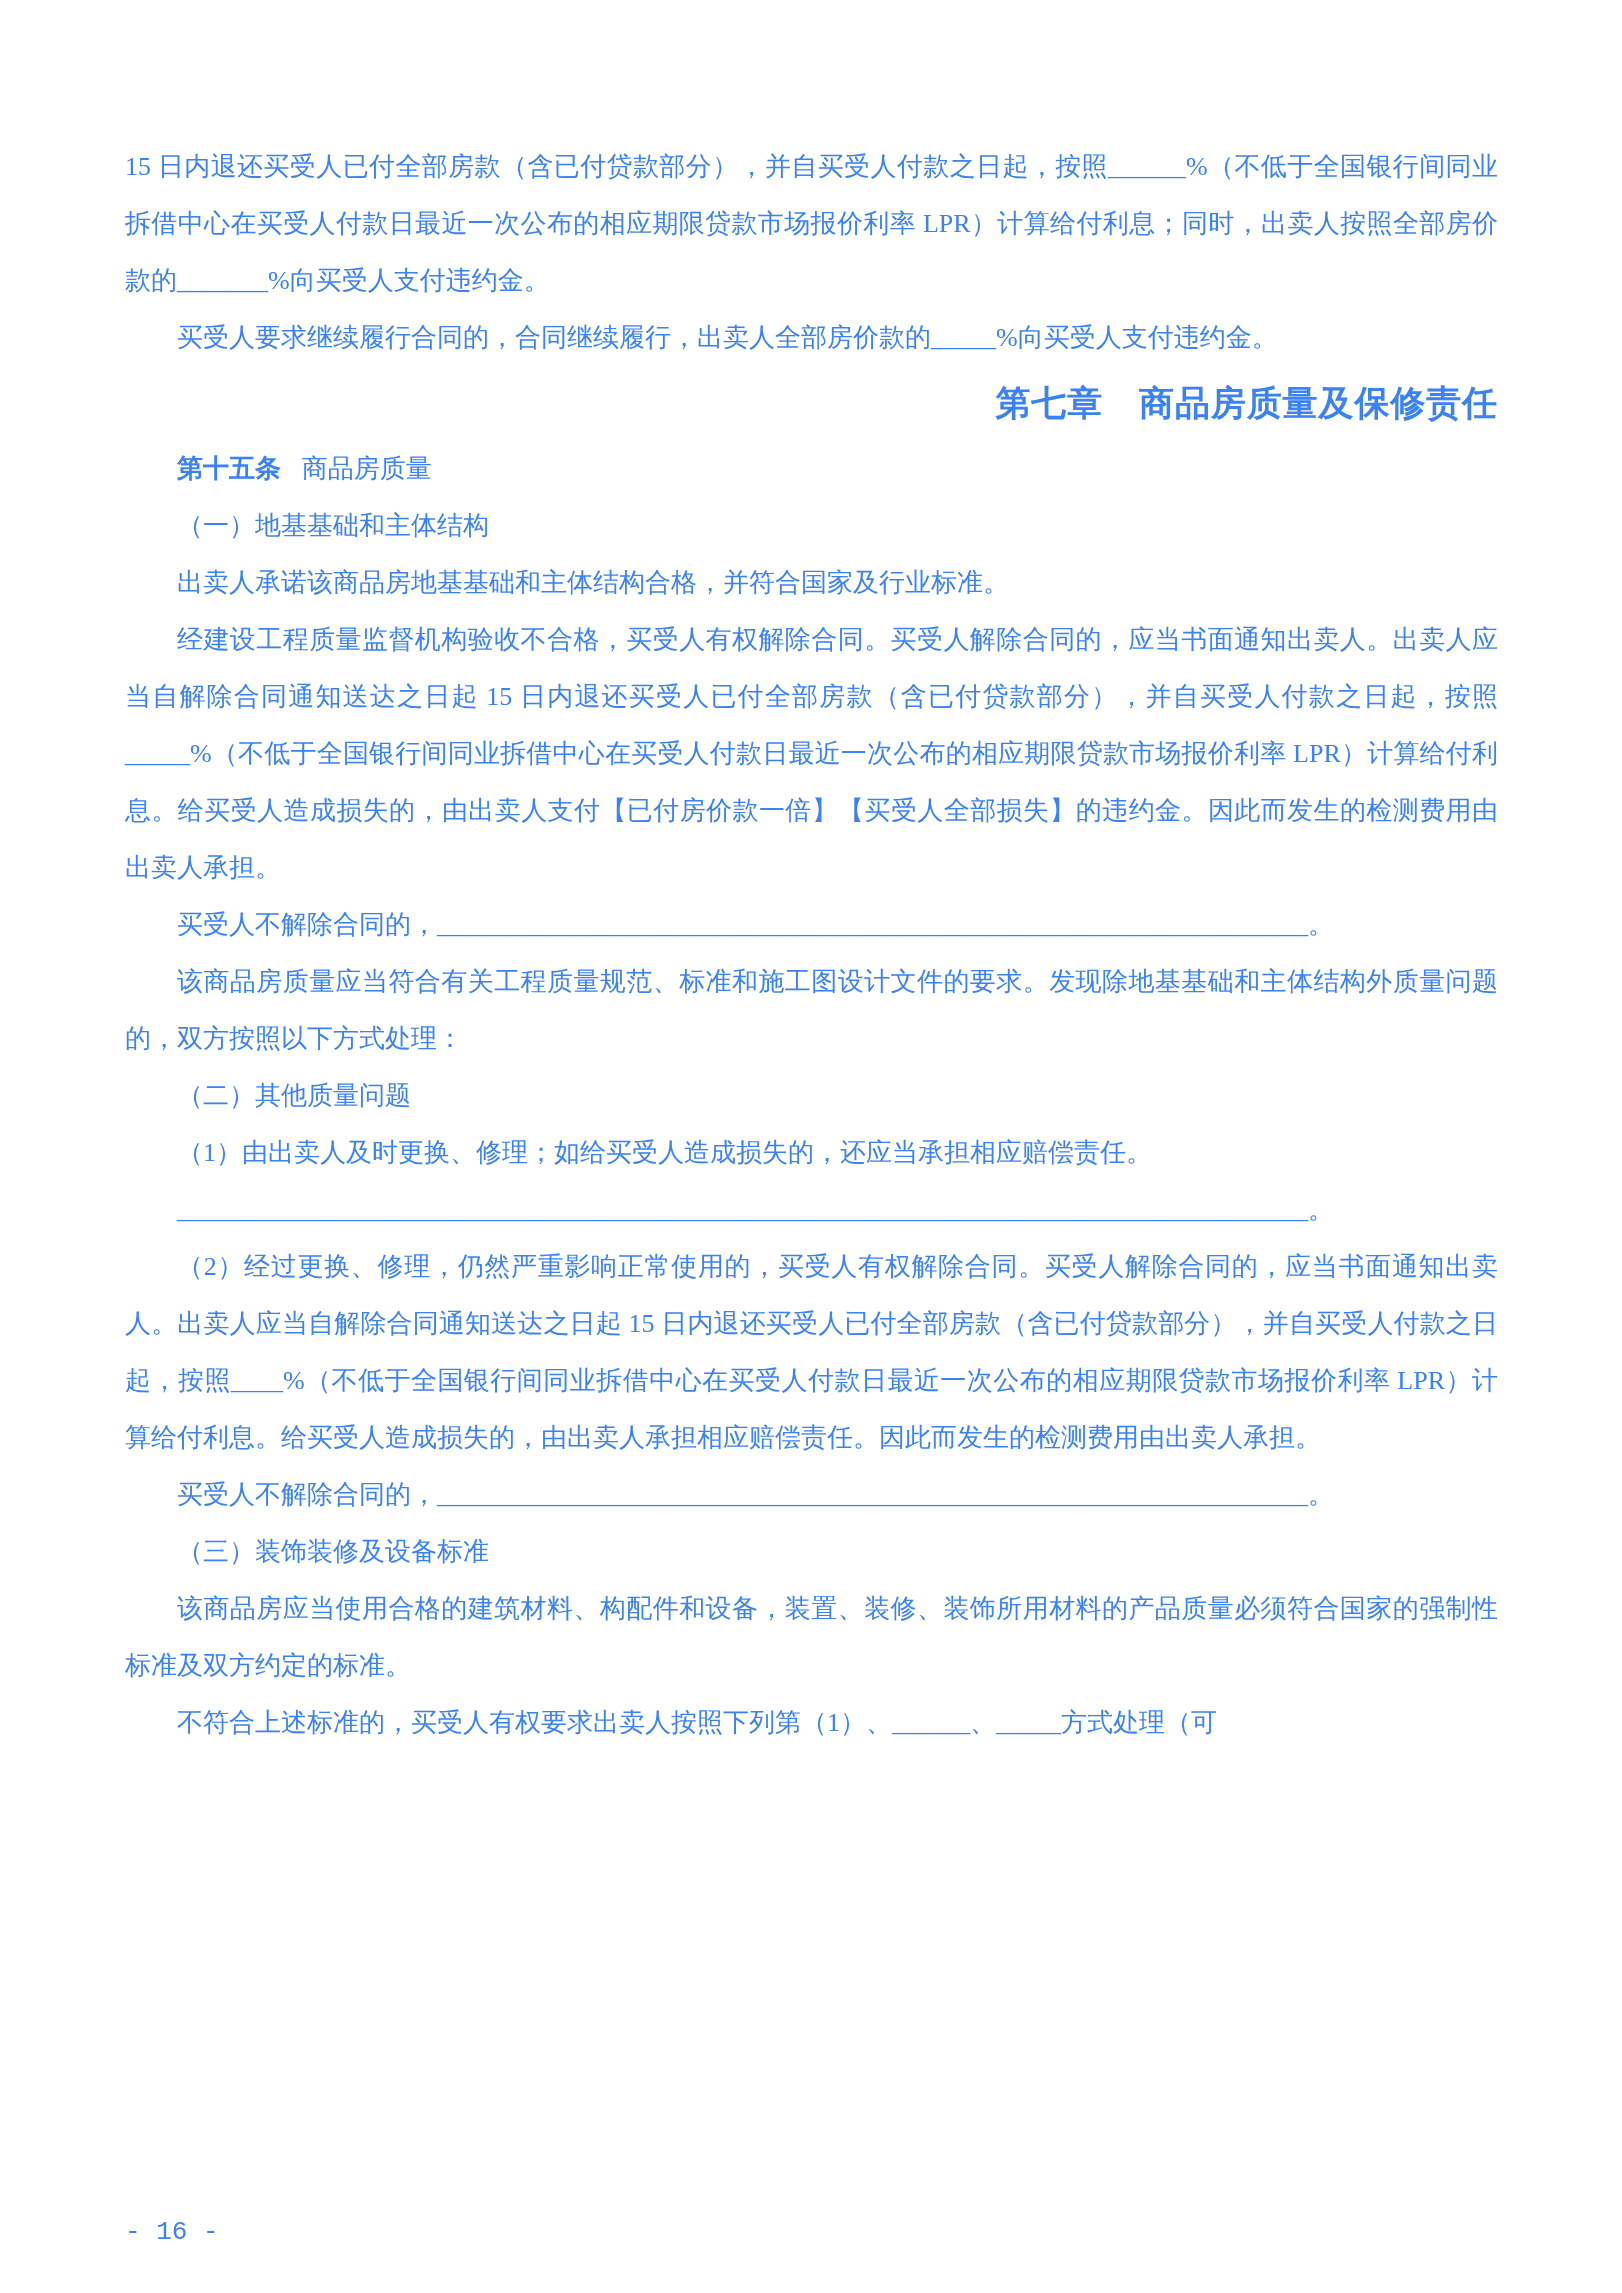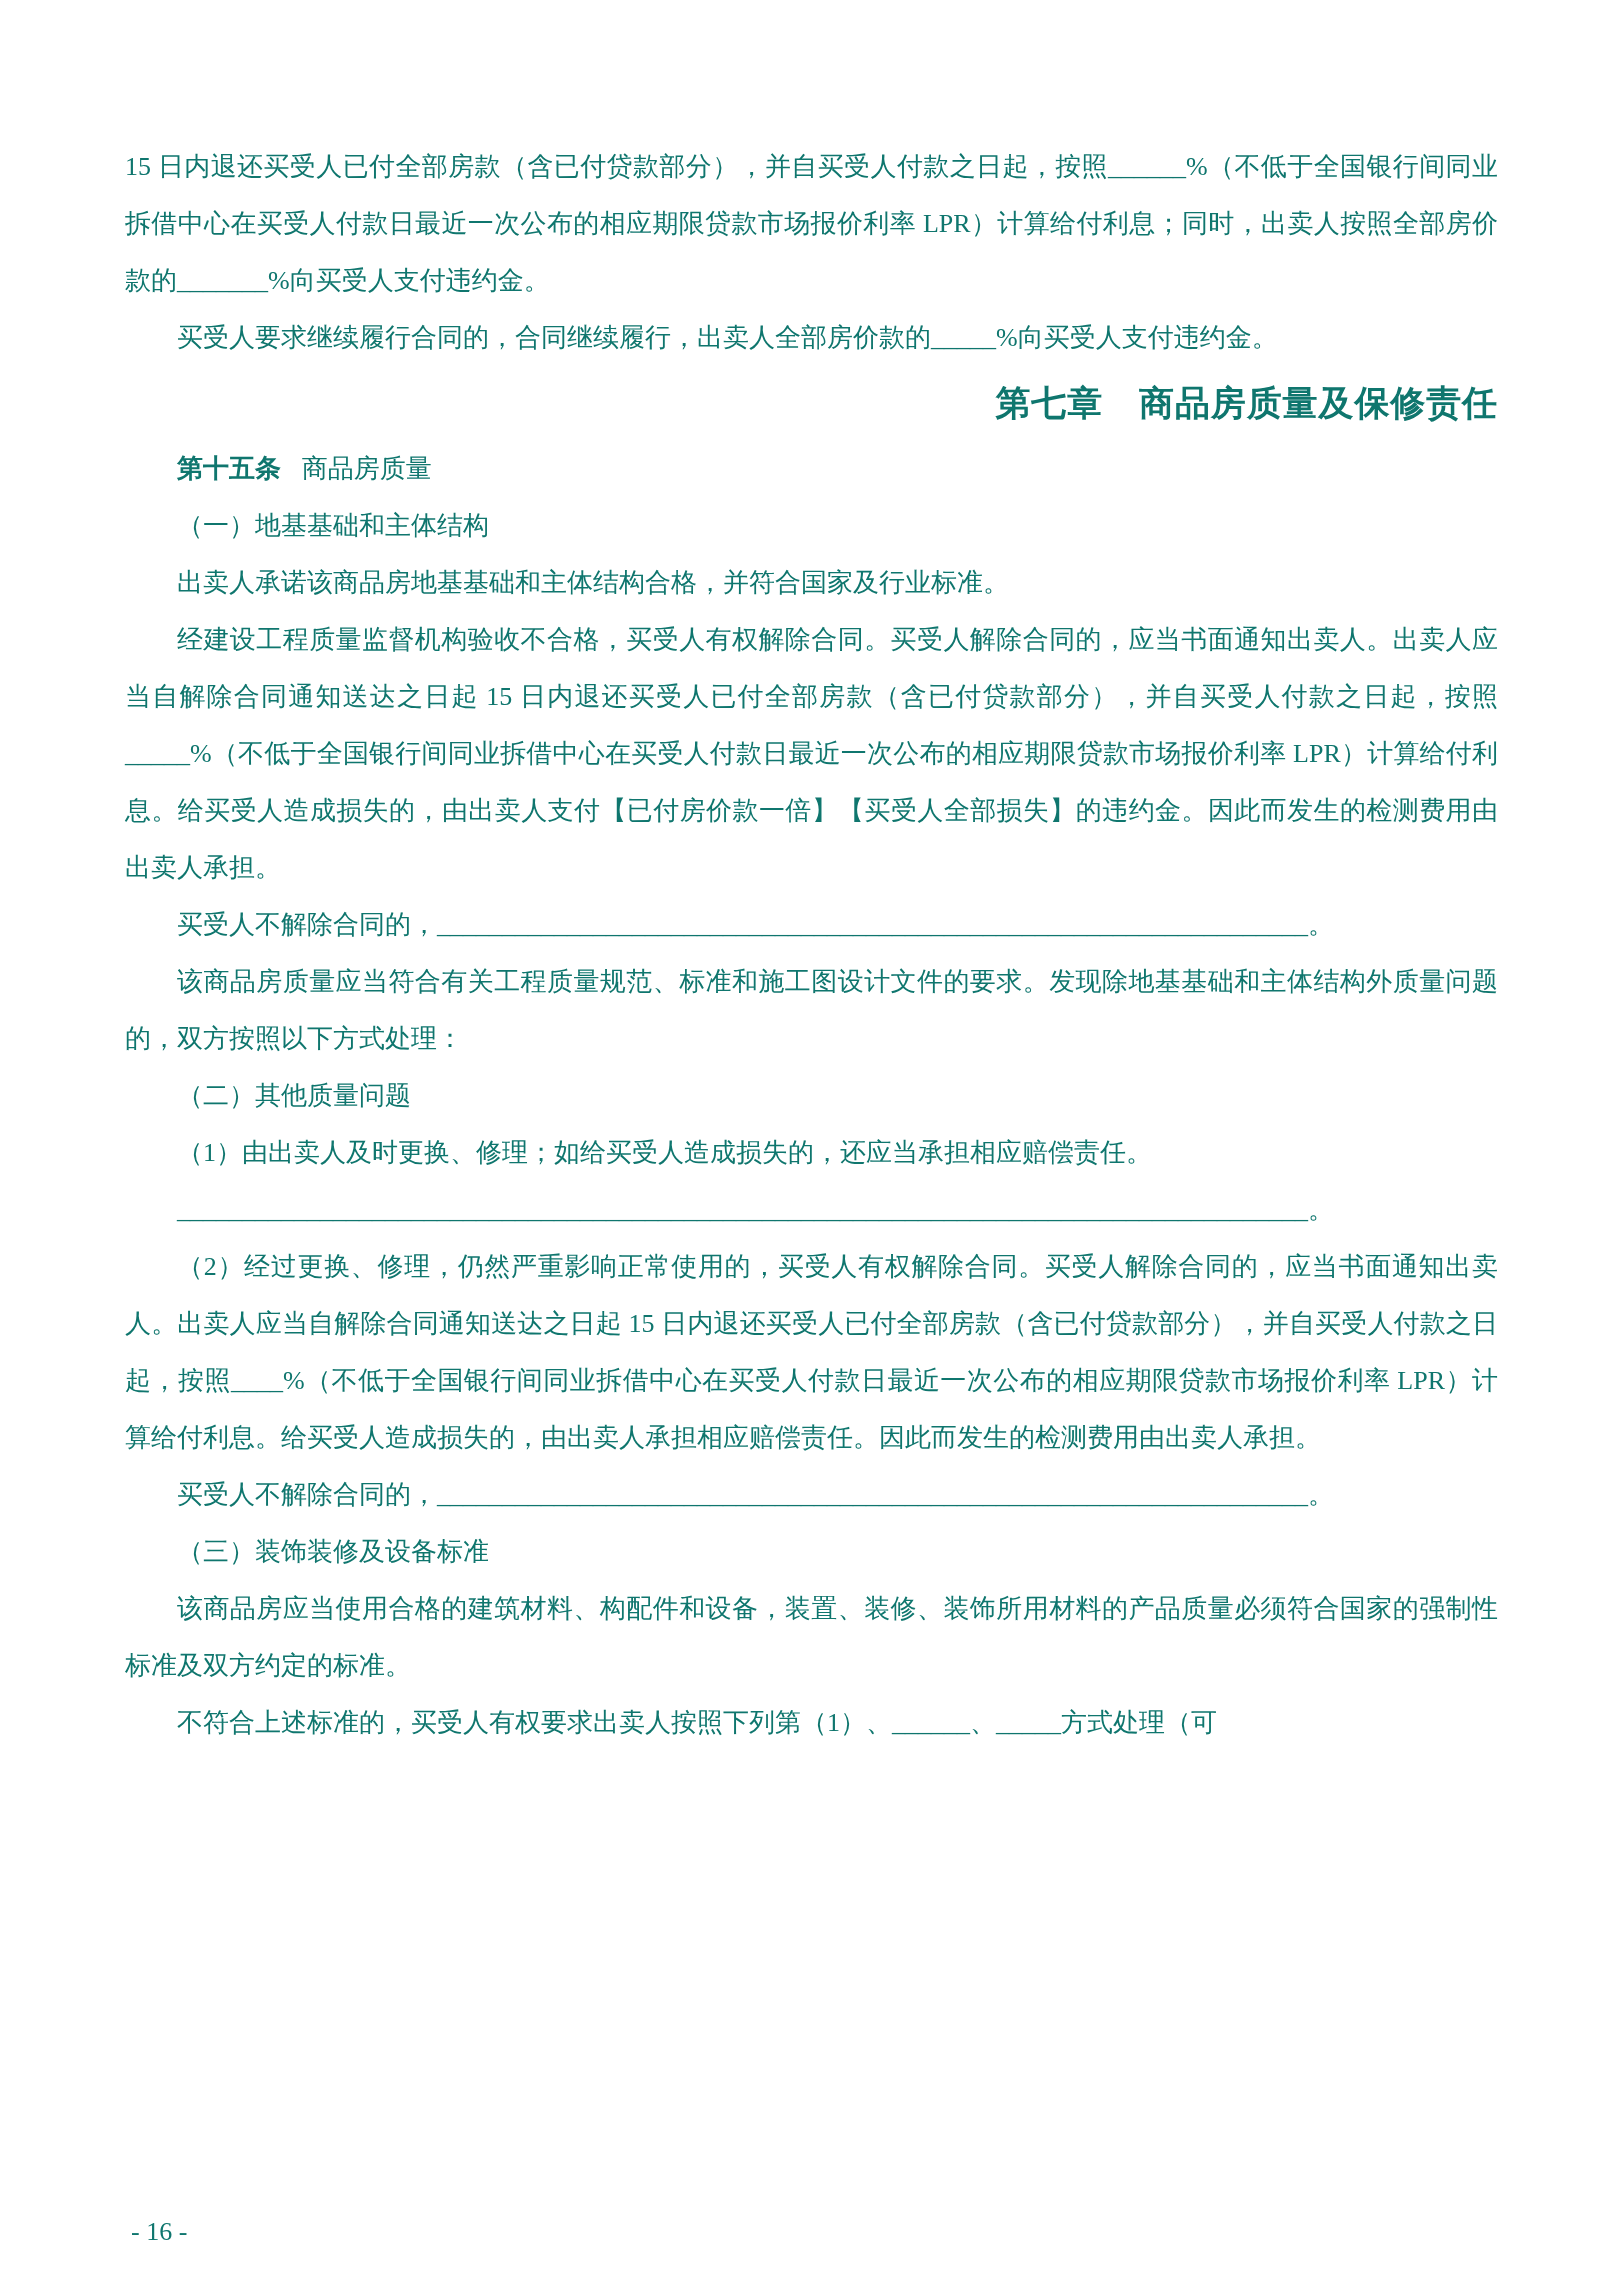--- a/index.html
+++ b/index.html
@@ -3,21 +3,21 @@
 <meta charset="utf-8">
 <style>
   * { margin: 0; padding: 0; box-sizing: border-box; }
   html, body { background: #ffffff; }
   .page {
     position: relative;
     width: 1623px;
     height: 2294px;
     margin: 0 auto;
     background: #ffffff;
-    color: #0f766e;
+    color: #3b82f6;
     font-family: "Liberation Serif", "DejaVu Serif", serif;
     padding: 138px 125px 0 125px;
     overflow: hidden;
   }
   .body-text {
     font-size: 26px;
     line-height: 57px;
     text-align: justify;
     overflow-wrap: break-word;
   }
@@ -32,24 +32,24 @@
     margin: 3.6px 0 5.5px 0;
     letter-spacing: 0.9px;
   }
   .clause-label {
     font-family: Liberation Serif, serif;
     font-weight: 700;
   }
   .clause-title { margin-left: 0.8em; }
   .footer-page-number {
     position: absolute;
-    left: 131px;
+    left: 125px;
     bottom: 47px;
     font-size: 26px;
-    font-family: Liberation Serif, serif;
+    font-family: Liberation Mono, monospace;
   }
 </style>
 </head>
 <body>
 
 <div class="page">
 
   <p class="body-text no-indent">15 日内退还买受人已付全部房款（含已付贷款部分），并自买受人付款之日起，按照______%（不低于全国银行间同业拆借中心在买受人付款日最近一次公布的相应期限贷款市场报价利率 LPR）计算给付利息；同时，出卖人按照全部房价款的_______%向买受人支付违约金。</p>
 
   <p class="body-text indent">买受人要求继续履行合同的，合同继续履行，出卖人全部房价款的_____%向买受人支付违约金。</p>

